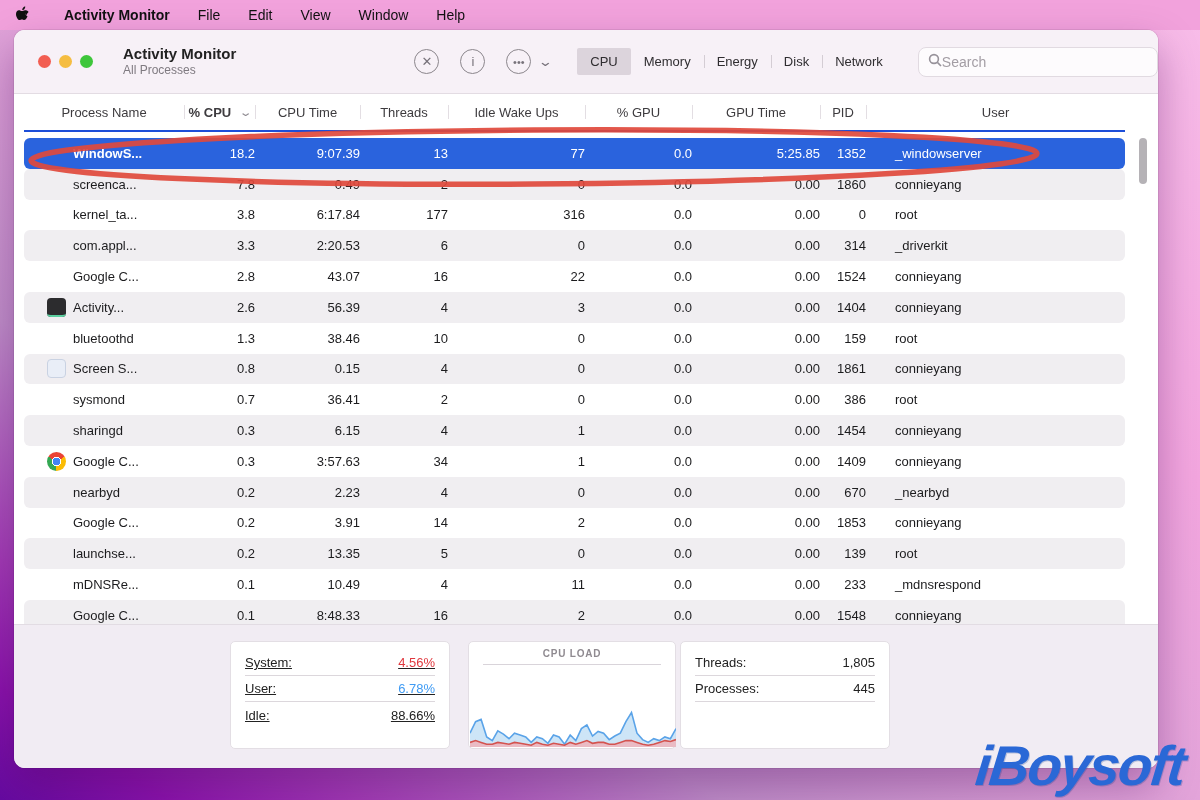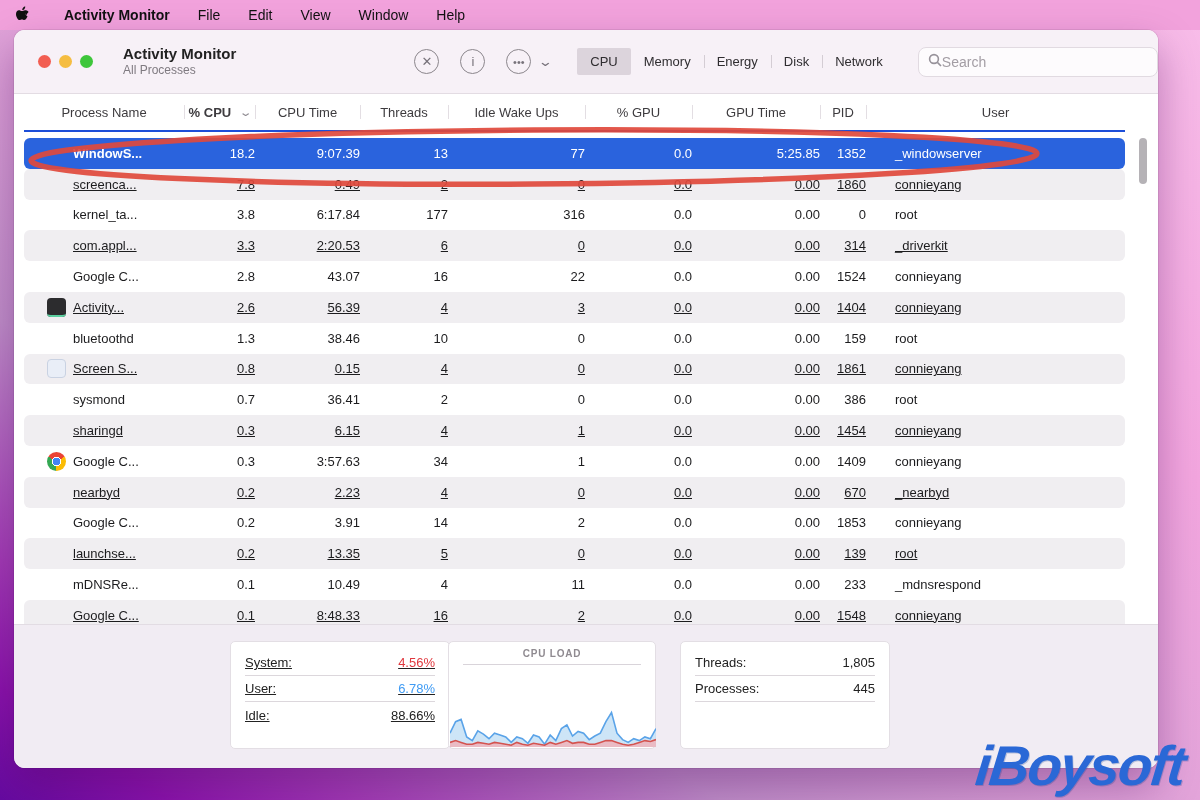--- a/index.html
+++ b/index.html
@@ -61,21 +61,21 @@
   .th + .th::before{content:"";position:absolute;left:0;top:11px;bottom:11px;width:1px;background:#e3dee3;}
   .th.sorted{font-weight:bold;}
   .th .sortchev{font-size:11px;color:#8e8a90;margin-left:10px;transform:scaleX(1.5);font-weight:normal;}
 
   
   .rows{height:492px;overflow:hidden;padding-top:6px;margin:0 33px 0 10px;}
   .prow{height:30.8px;display:grid;
     grid-template-columns:150px 71px 105px 88px 137px 107px 128px 46px 1fr;
     align-items:center;font-size:13px;color:#1c1c1e;border-radius:6px;
     padding-left:10px;}
-  .prow.stripe{background:#f0eef1;text-decoration:underline;}
+  .prow.stripe{background:#f0eef1;}
   .prow.selected{background:#2a63dd;color:#fff;}
   .prow.selected .cname{font-weight:bold;}
   .cell{text-align:right;white-space:nowrap;}
   .cell.cuser{text-align:left;padding-left:29px;}
   .cnamewrap{display:flex;align-items:center;gap:7px;overflow:hidden;}
   .icslot{width:19px;height:19px;flex:0 0 19px;border-radius:4px;margin-left:13px;}
   .noicon .icslot{visibility:hidden;}
   .ic-activity-monitor{background:#2c2c2e;box-shadow:inset 0 -7px 0 -5px #5bd0a0;}
   .ic-screen-sharing{background:#e9eef7;border:1px solid #c9d2e2;}
   .ic-chrome{border-radius:50%;
@@ -86,21 +86,21 @@
 
   
   .scrollthumb{position:absolute;right:11px;top:108px;width:8px;height:46px;
     border-radius:4px;background:#b5b2b6;}
 
   
   .footer{height:144px;background:#f1ecf3;border-top:1px solid #e2dce3;position:relative;}
   .statbox{position:absolute;top:16px;height:108px;background:#fff;
     border:1px solid #e3dee4;border-radius:5px;padding:8px 14px;font-size:13px;color:#222;}
   .box-usage{left:216px;width:220px;text-decoration:underline;}
-  .box-chart{left:434px;width:208px;padding:6px 0 0 0;}
+  .box-chart{left:454px;width:208px;padding:6px 0 0 0;}
   .box-counts{left:666px;width:210px;}
   .statrow{display:flex;justify-content:space-between;align-items:center;height:26px;}
   .statrow.linebelow{border-bottom:1px solid #dcd7dc;}
   .v-red{color:#e0383e;} .v-blue{color:#3f9bf4;}
   .chart-title{font-size:10px;font-weight:bold;letter-spacing:.8px;color:#8f8a90;
     text-align:center;padding-bottom:5px;border-bottom:1px solid #d9d4da;margin:0 14px;}
   .sparkwrap{position:absolute;left:1px;right:1px;bottom:1px;height:46px;}
 
   
   .annotation{position:absolute;inset:0;width:1200px;height:800px;pointer-events:none;z-index:50;}

